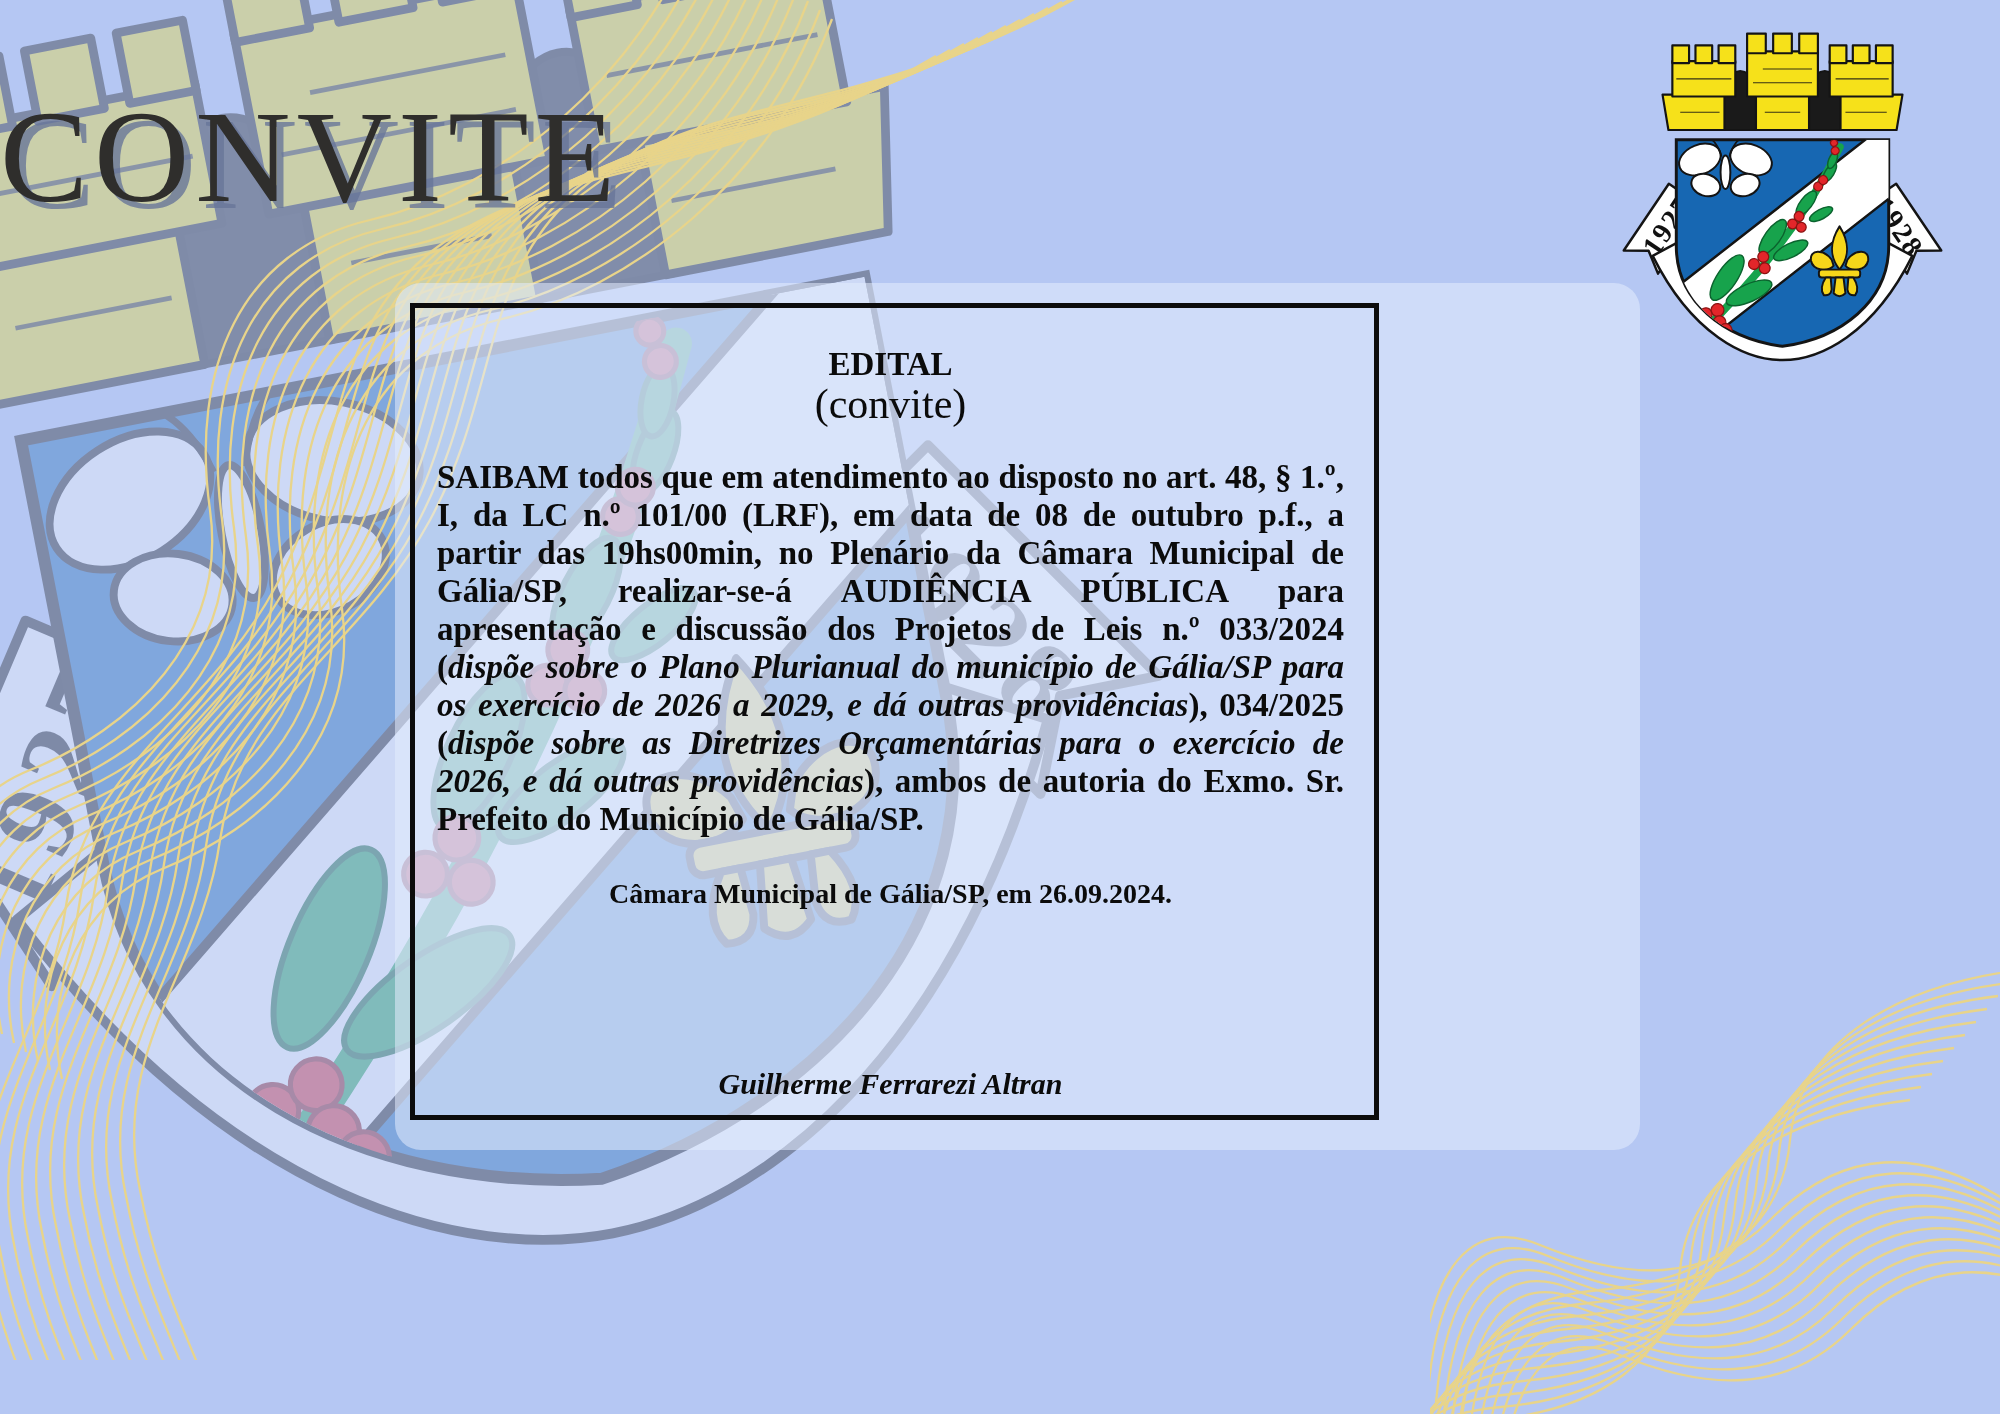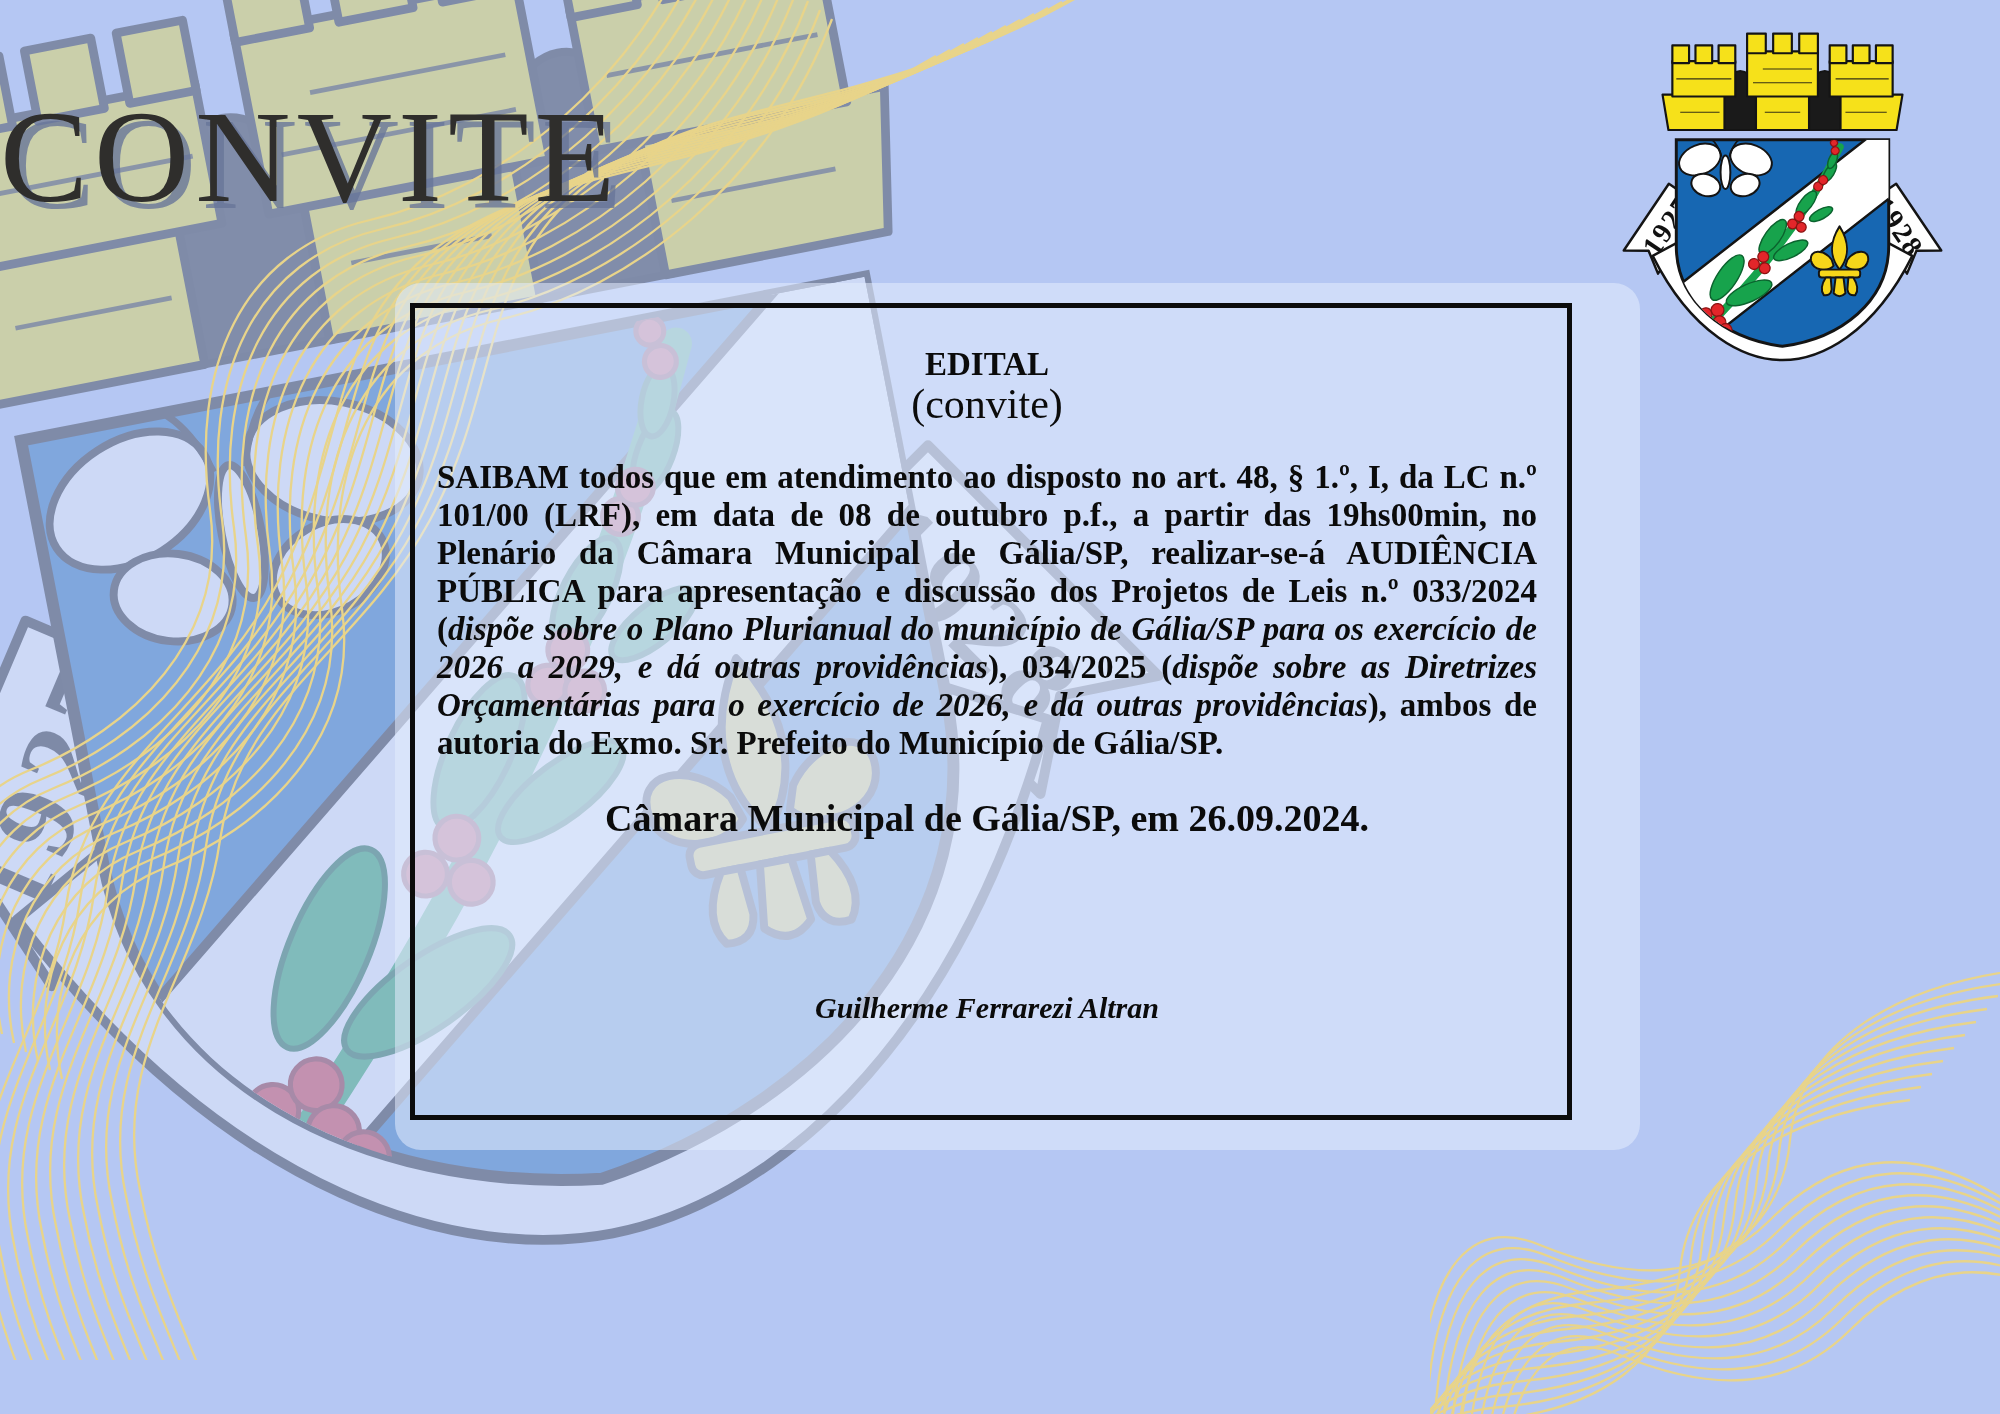--- a/index.html
+++ b/index.html
@@ -58,21 +58,21 @@
   }
 
   .panel{
     position:absolute;left:395px;top:283px;
     width:1245px;height:867px;
     background:var(--panel);
     border-radius:26px;
   }
   .notice-box{
     position:absolute;left:410px;top:303px;
-    width:1162px;height:817px;
+    width:969px;height:817px;
     border:5px solid #0c0c0c;
     padding:36px 30px 0 22px;
     color:var(--text-ink);
   }
   .notice-heading{
     text-align:center;
     font-weight:bold;
     font-size:33px;line-height:40px;
   }
   .notice-subheading{
@@ -85,21 +85,21 @@
     font-size:33px;line-height:38px;
     text-align:justify;
     font-weight:bold;
   }
   .notice-paragraph .bold{font-weight:bold;font-style:normal;}
   .notice-paragraph .bold-italic{font-weight:bold;font-style:italic;}
   .date-line{
     margin-top:36px;
     text-align:center;
     font-weight:bold;
-    font-size:38px;line-height:40px;
+    font-size:28px;line-height:40px;
   }
   .signature{
     margin-top:150px;
     text-align:center;
     font-weight:bold;
     font-style:italic;
     font-size:30px;line-height:40px;
   }
 </style>
 </head>

